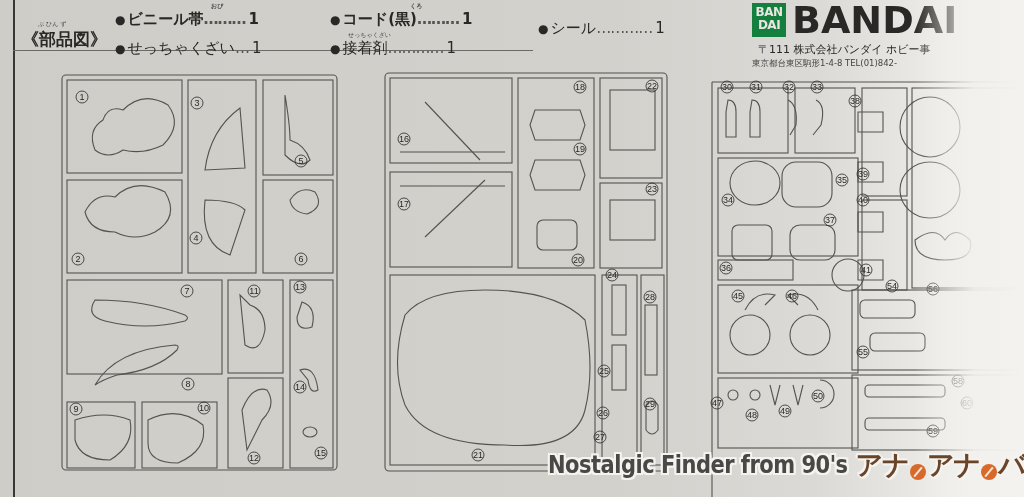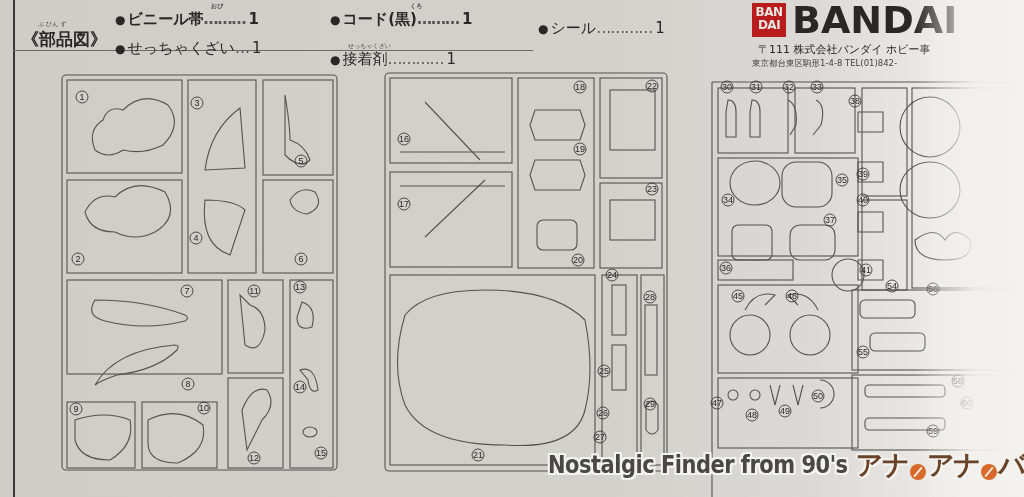--- a/index.html
+++ b/index.html
@@ -12,21 +12,21 @@
   .outer-frame { left:13px; top:-4px; width:1100px; height:510px; border-left:2px solid #3a3836; }
   .top-rule { left:13px; top:50px; width:520px; border-top:1px solid #6c6a66; }
   .header-title { left:22px; top:16px; font-size:17px; letter-spacing:0px;margin-top:12px; }
   .header-title b { font-weight:900; }
   .ruby { position:absolute; font-size:6px; top:-8px; color:#444; white-space:nowrap; }
   .part-item { font-size:15px; white-space:nowrap; }
   .part-item .bullet { font-size:12px; margin-right:2px; }
   .part-item .dots { letter-spacing:-1px; color:#555; }
   .part-item .qty { margin-left:3px; }
   .brand { left:752px; top:2px; display:flex; align-items:center; }
-  .brand-box { width:34px; height:34px; background:#b91c1c; color:#e8e6e2; font-weight:900; font-size:12px; line-height:13px; text-align:center; padding-top:3px; box-sizing:border-box; letter-spacing:-0.5px; }
+  .brand-box { width:34px; height:34px; background:#15803d; color:#e8e6e2; font-weight:900; font-size:12px; line-height:13px; text-align:center; padding-top:3px; box-sizing:border-box; letter-spacing:-0.5px; }
   .brand-word { font-family:"DejaVu Sans", sans-serif; font-weight:900; font-size:38px; letter-spacing:0px; color:#2a2826; margin-left:6px; line-height:36px; }
   .company { left:758px; top:42px; font-size:11px; white-space:nowrap; }
   .address { left:752px; top:58px; font-size:8.5px; white-space:nowrap; color:#444; }
   .fade-right { right:0; top:0; width:110px; height:497px; background:linear-gradient(90deg, rgba(242,241,238,0) 0%, rgba(242,241,238,0.92) 55%, #f3f2ef 100%); }
   svg.sheet { position:absolute; left:0; top:0; }
   .num { font-family:"Liberation Sans", sans-serif; font-size:9px; }
   .watermark { left:548px; top:447px; white-space:nowrap; display:flex; align-items:center; }
   .wm-en { font-family:"DejaVu Sans", sans-serif; font-weight:900; font-size:21px; color:#4a4846; letter-spacing:-0.5px;
     text-shadow: 2px 0 0 #f4f3f0, -2px 0 0 #f4f3f0, 0 2px 0 #f4f3f0, 0 -2px 0 #f4f3f0, 2px 2px 0 #f4f3f0, -2px -2px 0 #f4f3f0, 2px -2px 0 #f4f3f0, -2px 2px 0 #f4f3f0; transform:scaleY(1.15); }
   .wm-jp { font-family:"DejaVu Sans", sans-serif; font-weight:900; font-size:27px; color:#6a4428; margin-left:8px; letter-spacing:-1px;
@@ -49,21 +49,21 @@
   <span class="ruby" style="left:96px;">おび</span>
   <span class="bullet">●</span><span>ビニール帯</span><span class="dots">………</span><span class="qty">1</span>
 </div>
 <div class="abs part-item" style="left:115px; top:39px;">
   <span class="bullet">●</span><span>せっちゃくざい</span><span class="dots">…</span><span class="qty">1</span>
 </div>
 <div class="abs part-item" style="left:330px; top:10px;font-weight:bold;">
   <span class="ruby" style="left:80px;">くろ</span>
   <span class="bullet">●</span><span>コード(黒)</span><span class="dots">………</span><span class="qty">1</span>
 </div>
-<div class="abs part-item" style="left:330px; top:39px;margin-top:11px;">
+<div class="abs part-item" style="left:330px; top:39px;">
   <span class="ruby" style="left:18px;">せっちゃくざい</span>
   <span class="bullet">●</span><span>接着剤</span><span class="dots">…………</span><span class="qty">1</span>
 </div>
 <div class="abs part-item" style="left:538px; top:19px;">
   <span class="bullet">●</span><span>シール</span><span class="dots">…………</span><span class="qty">1</span>
 </div>
 
 <div class="abs brand">
   <div class="brand-box">
     <div>BAN</div>

